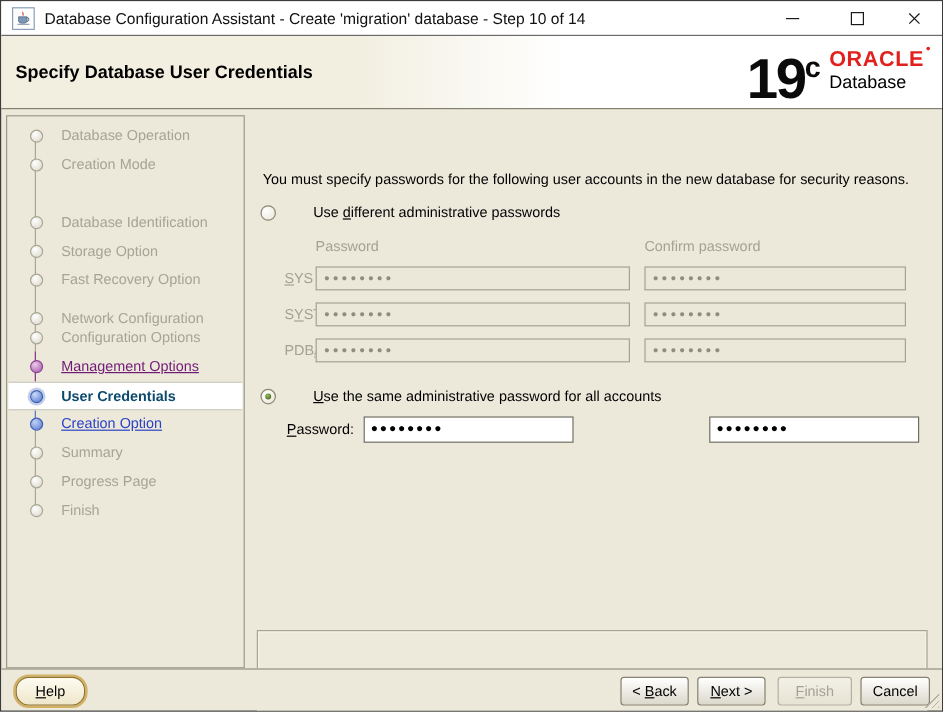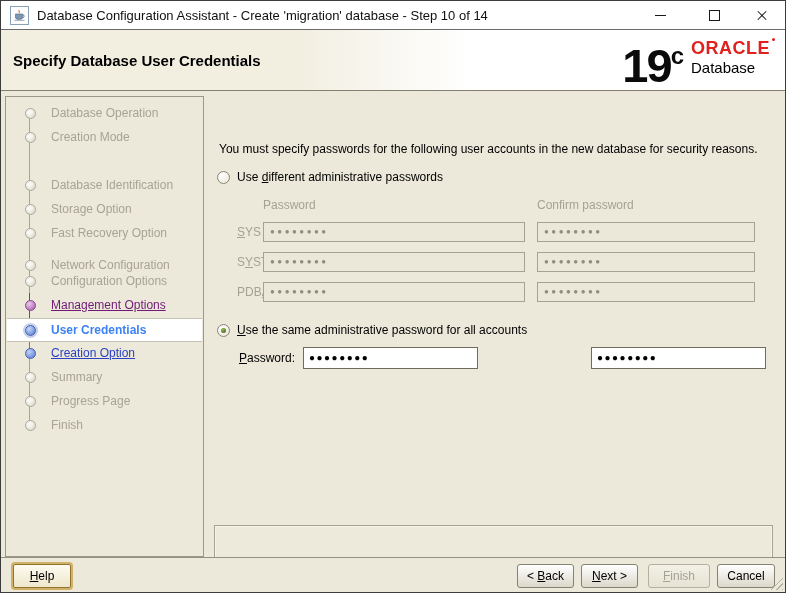--- a/index.html
+++ b/index.html
@@ -47,25 +47,25 @@
   .dot{position:absolute;left:18px;width:11px;height:11px;border-radius:50%;box-sizing:border-box;}
   .d-past,.d-future{border:1px solid #A9A695;background:radial-gradient(circle at 35% 30%,#ffffff,#D9D6C7);}
   .d-visited{border:1px solid #8D4292;background:radial-gradient(circle at 35% 30%,#EBCBEA,#A353A8);}
   .d-current{border:1px solid #3C5CB0;background:radial-gradient(circle at 35% 30%,#CADAF8,#4E74CE);
     box-shadow:0 0 0 2px rgba(100,130,200,.38);}
   .d-link{border:1px solid #4060B8;background:radial-gradient(circle at 35% 30%,#C2D2F6,#5577D0);}
   .s-past .step-label,.s-future .step-label{color:#A7A396;}
   .s-visited .step-label{color:#701a75;text-decoration:underline;}
   .s-link .step-label{color:#2B41C4;text-decoration:underline;}
   .s-current{background:#FFFFFF;border-top:1px solid #C6C3B4;border-bottom:1px solid #C6C3B4;height:22px;}
-  .s-current .step-label{color:#3b82f6;font-weight:bold;}
+  .s-current .step-label{color:#0c4a6e;font-weight:bold;}
 
   .content{position:absolute;left:206px;top:0;right:0;bottom:0;font-size:12px;color:#000;margin-top:44px;}
   .desc{position:absolute;left:12px;top:7px;}
-  .radio-row{position:absolute;display:flex;align-items:center;height:18px;}
+  .radio-row{position:absolute;display:flex;align-items:center;height:18px;gap:24px;}
   .radio{width:13px;height:13px;border-radius:50%;border:1px solid #8a8775;box-sizing:border-box;
     background:radial-gradient(circle at 35% 30%,#ffffff,#e8e5d6);margin-right:7px;position:relative;}
   .radio.sel::after{content:"";position:absolute;left:3px;top:3px;width:5px;height:5px;border-radius:50%;
     background:radial-gradient(circle at 40% 35%,#9BBE4F,#2F4E1E);}
   .col-header{position:absolute;color:#A5A193;}
   .acct-label{position:absolute;left:30px;color:#A5A193;line-height:20px;}
   .pw-field{position:absolute;height:20px;box-sizing:border-box;border:1px solid #A5A193;background:#EBE8DA;
     color:#908D7F;font-size:8px;letter-spacing:2.5px;line-height:18px;padding-left:6px;overflow:hidden;}
   .pw-input{position:absolute;height:22px;box-sizing:border-box;border:1px solid #6f6c5d;background:#fff;
     color:#000;font-weight:bold;font-size:10px;letter-spacing:1.5px;line-height:20px;padding-left:5px;overflow:hidden;}
@@ -74,21 +74,21 @@
   .msgbox{position:absolute;left:7px;top:390px;width:559px;height:73px;background:#EDEADC;
     border:1px solid #a6a395;box-shadow:inset 0 0 0 1px #f6f4ea;box-sizing:border-box;}
 
   
   .footer{position:absolute;left:0;bottom:0;width:100%;height:35px;border-top:1px solid #94917f;
     background:#ECE9DB;box-sizing:border-box;}
   .btn{position:absolute;top:6px;height:24px;font-family:"Liberation Sans",sans-serif;font-size:12px;color:#000;
     border:1px solid #858271;border-radius:3px;background:linear-gradient(#ffffff,#dbd8cb);
     box-shadow:inset 0 1px 0 #fff;padding:0;text-align:center;cursor:default;}
   .btn-help{left:12px;width:58px;border:1px solid #8F7434;box-shadow:0 0 0 2px #D3B164, inset 0 1px 0 #fffbe8;
-    background:linear-gradient(#fdfbf1,#efe7cb);border-radius:2px;}
+    background:linear-gradient(#fdfbf1,#efe7cb);border-radius:11px;}
   .btn-back{left:516px;width:57px;}
   .btn-next{left:580px;width:57px;}
   .btn-finish{left:647px;width:62px;color:#A5A295;border-color:#b3b0a0;
     background:linear-gradient(#f3f1e6,#e6e3d4);box-shadow:none;}
   .btn-cancel{left:716px;width:58px;}
   .grip{position:absolute;right:2px;bottom:2px;width:13px;height:13px;
     background:repeating-linear-gradient(-45deg,#b5b2a2 0 1px,transparent 1px 4px);
     clip-path:polygon(100% 0,100% 100%,0 100%);}
 </style>
 </head>

